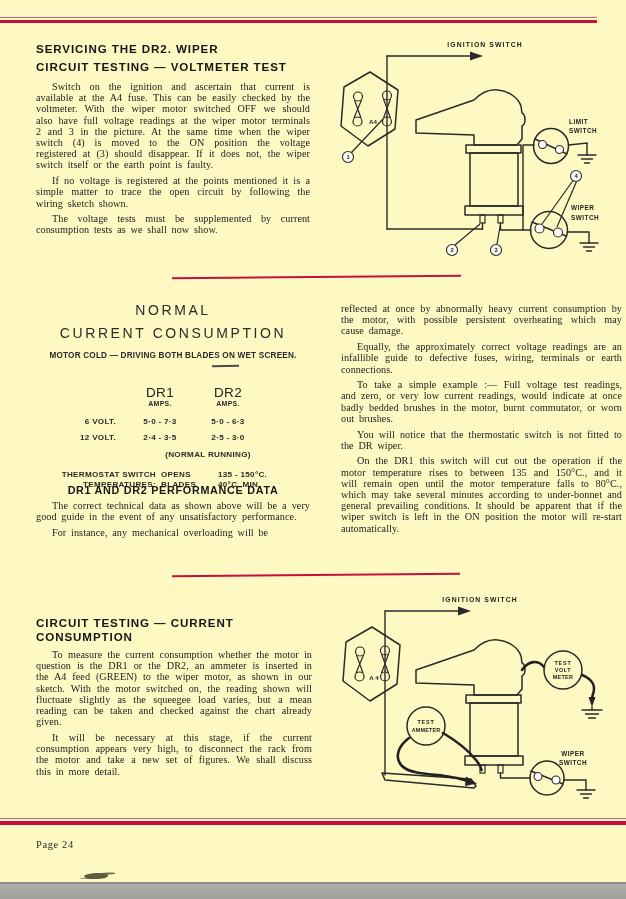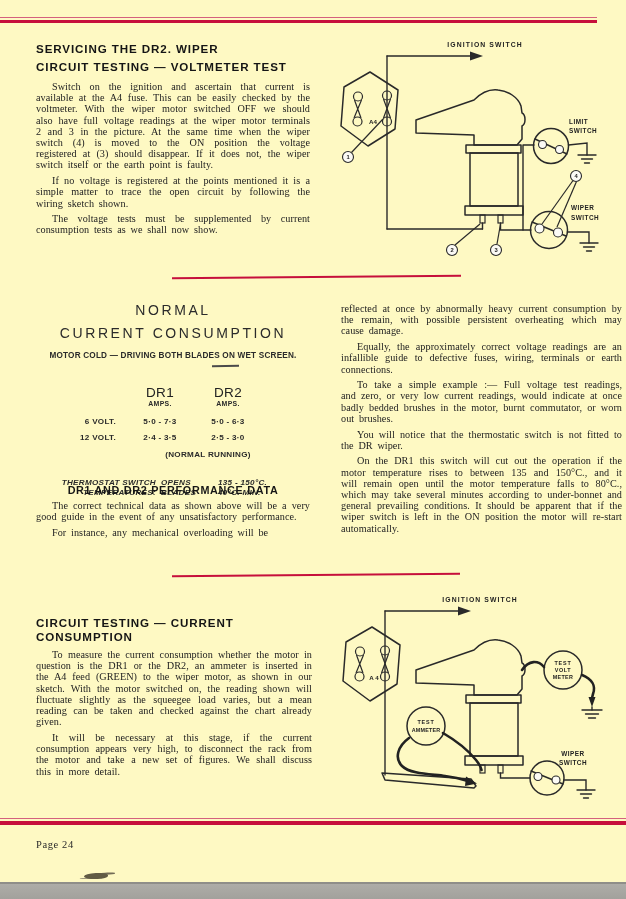--- a/index.html
+++ b/index.html
@@ -60,21 +60,21 @@
     color:#2a2a2a; margin:10px 0 0;
   }
   .ctable { position:absolute; left:36px; top:369px; width:246px; color:#2a2a2a; }
   .crow { display:grid; grid-template-columns:80px 88px 48px; }
   .tsans { font-family:"Liberation Sans","DejaVu Sans",sans-serif; font-weight:700; font-size:8.1px; letter-spacing:0.3px; }
   .hdr  { font-family:"Liberation Sans","DejaVu Sans",sans-serif; font-weight:400; font-size:13.5px; letter-spacing:0.4px; color:#222;margin-top:16px; }
   .c-label { text-align:right; }
   .c-val   { text-align:center; }
   .row-gap { margin-top:7px; }
   .note { margin:8px 0 0 112px; width:120px; text-align:center; }
-  .thermo { display:grid; grid-template-columns:120px 62px auto; line-height:10.2px; margin-top:19px;font-style:italic; }
+  .thermo { display:grid; grid-template-columns:120px 62px auto; line-height:10.2px; margin-top:11px; }
   .t-a { text-align:right; } .t-b { padding-left:5px; }
   .perf { position:absolute; left:36px; top:484px; width:274px; }
   h2.sub {
     font-family:"Liberation Sans","DejaVu Sans",sans-serif;
     font-weight:700; font-size:10.8px; letter-spacing:0.7px;
     margin:0 0 4px; color:#161616;text-align:center;
   }
   .col-right-mid { position:absolute; left:341px; top:303px; width:281px; }
   .col-left-bottom { position:absolute; left:36px; top:616px; width:276px; }
   .col-left-bottom h1.sec { line-height:13.5px; }
@@ -244,21 +244,21 @@
 
   <div class="perf">
     <h2 class="sub">DR1 AND DR2 PERFORMANCE DATA</h2>
     <div class="body">
       <p>The correct technical data as shown above will be a very good guide in the event of any unsatisfactory performance.</p>
       <p>For instance, any mechanical overloading will be</p>
     </div>
   </div>
 
   <div class="col-right-mid body">
-    <p class="noindent">reflected at once by abnormally heavy current consumption by the remain, with possible persistent overheating which may cause damage.</p>
+    <p class="noindent">reflected at once by abnormally heavy current consumption by the motor, with possible persistent overheating which may cause damage.</p>
     <p>Equally, the approximately correct voltage readings are an infallible guide to defective fuses, wiring, terminals or earth connections.</p>
     <p>To take a simple example :— Full voltage test readings, and zero, or very low current readings, would indicate at once badly bedded brushes in the motor, burnt commutator, or worn out brushes.</p>
     <p>You will notice that the thermostatic switch is not fitted to the DR wiper.</p>
     <p>On the DR1 this switch will cut out the operation if the motor temperature rises to between 135 and 150°C., and it will remain open until the motor temperature falls to 80°C., which may take several minutes according to under-bonnet and general prevailing conditions.  It should be apparent that if the wiper switch is left in the ON position the motor will re-start automatically.</p>
   </div>
 
   <div class="rule-mid rule-mid2"></div>
 
   <div class="col-left-bottom">
     <h1 class="sec">

